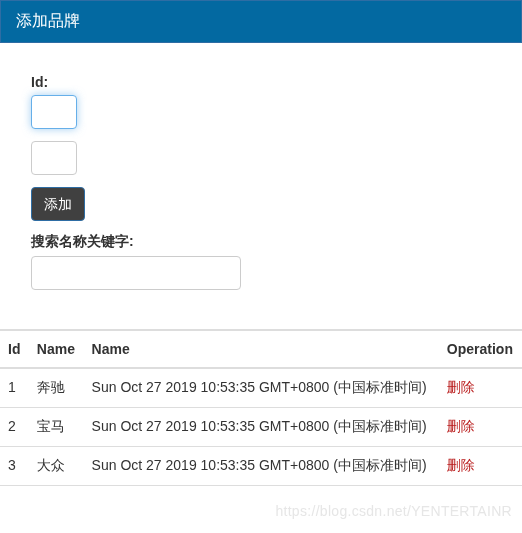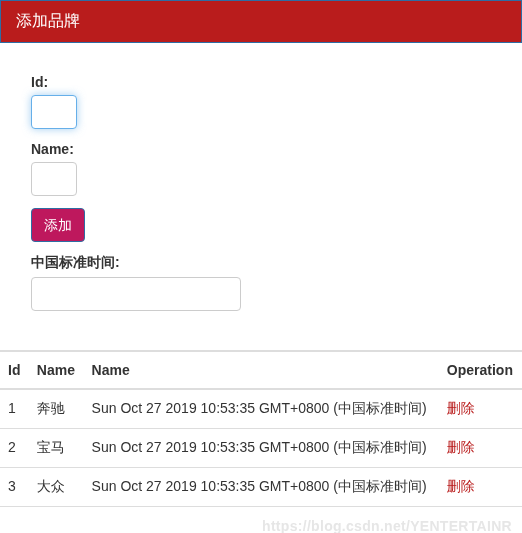--- a/index.html
+++ b/index.html
@@ -5,21 +5,21 @@
   * { box-sizing: border-box; }
   body {
     margin: 0;
     font-family: "Helvetica Neue", Helvetica, Arial, "Microsoft YaHei", sans-serif;
     font-size: 14px;
     color: #333;
     background: #fff;
     width: 522px;
   }
   .panel-heading {
-    background: #b91c1c;
+    background: #0369a1;
     color: #fff;
     padding: 10px 15px;
     font-size: 16px;
     border: 1px solid #2e6da4;
     border-top-left-radius: 0;
   }
   .panel-body {
     padding: 31px;
   }
   label {
@@ -48,21 +48,21 @@
   .search-input { width: 210px; }
   .form-group { margin-bottom: 12px; }
   .btn-primary {
     display: inline-block;
     padding: 6px 12px;
     font-size: 14px;
     font-weight: 400;
     line-height: 1.42857143;
     text-align: center;
     color: #fff;
-    background: #be185d;
+    background: #404040;
     border: 1px solid #2e6da4;
     border-radius: 4px;
     cursor: pointer;
   }
   .table {
     width: 100%;
     border-collapse: collapse;
     margin-top: 8px;
     border-top: 2px solid #ddd;
   }
@@ -76,49 +76,47 @@
     font-weight: 700;
     border-bottom: 2px solid #ddd;
   }
   .link {
     color: #b91c1c;
     cursor: pointer;
   }
   .watermark {
     position: absolute;
     right: 10px;
-    top: 518px;
+    top: 503px;
     color: #e6e6e6;
     font-size: 14px;
     letter-spacing: 0.3px;
     pointer-events: none;
-    font-weight: bold;
   }
 </style>
 </head>
 <body>
 
 <div class="panel-heading">
   <span>添加品牌</span>
 </div>
 
 <div class="panel-body">
   <div class="form-group">
     <label>Id:</label>
     <input type="text" class="form-control id-input" style="">
   </div>
   <div class="form-group">
-    <label>Name:</label>
     <input type="text" class="form-control name-input" style="">
   </div>
   <div class="form-group">
     <button class="btn-primary">添加</button>
   </div>
   <div class="form-group" style="margin-bottom:0;">
-    <label>中国标准时间:</label>
+    <label>搜索名称关键字:</label>
     <input type="text" class="form-control search-input" style="">
   </div>
 </div>
 
 <table class="table">
   <thead>
     <tr>
       <th>Id</th>
       <th>Name</th>
       <th>Name</th>

